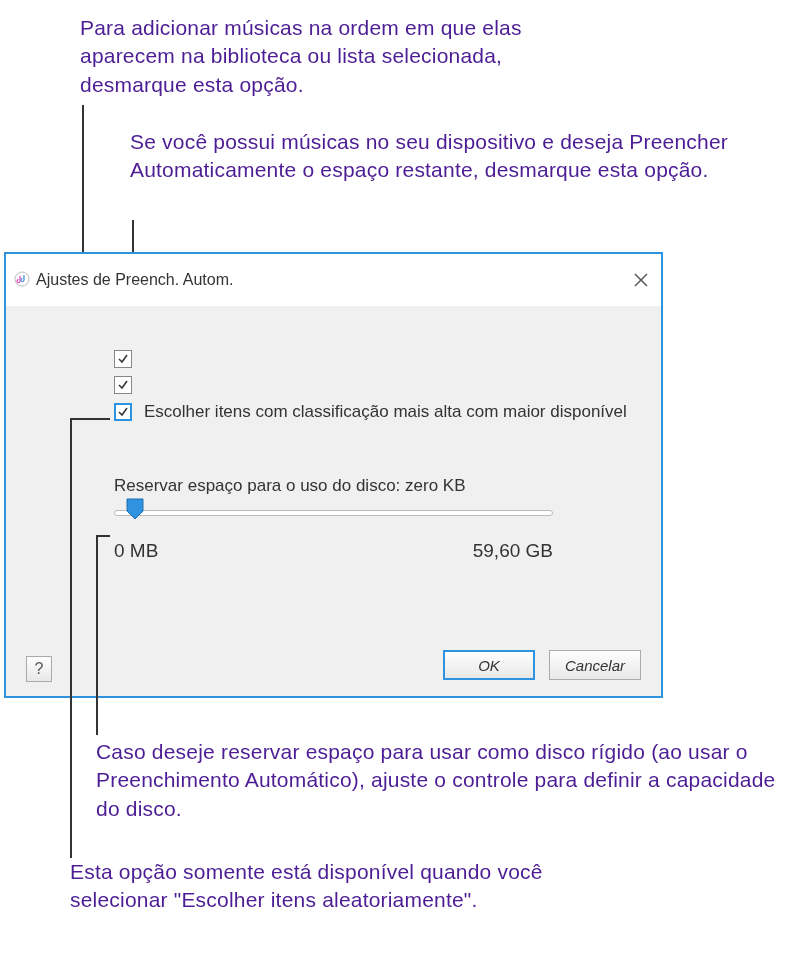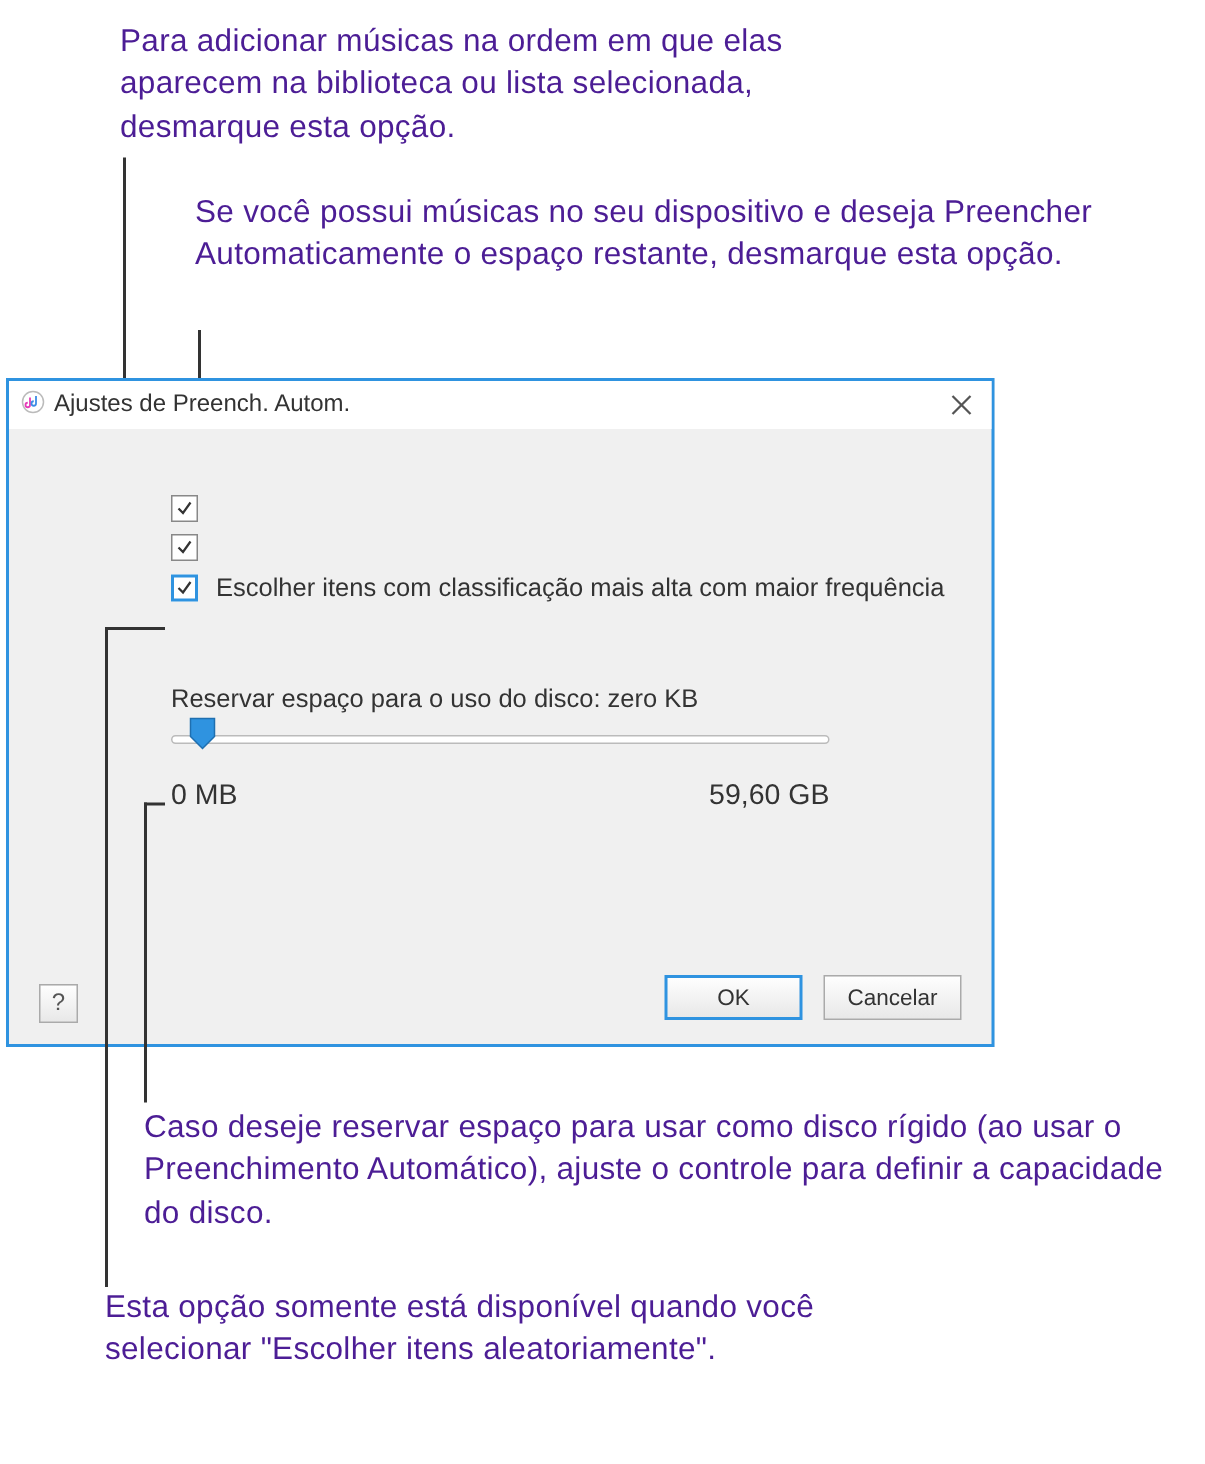--- a/index.html
+++ b/index.html
@@ -28,21 +28,21 @@
   .dialog {
     position: absolute;
     left: 4px;
     top: 252px;
     width: 659px;
     height: 446px;
     border: 2px solid #2f93e0;
     background: #f0f0f0;
   }
   .titlebar {
-    height: 32px;
+    height: 52px;
     background: #fff;
     display: flex;
     align-items: center;
     padding: 0 8px;
     gap: 6px;
     position: relative;
   }
   .titlebar .title-text {
     font-size: 16px;
     color: #333;
@@ -115,20 +115,21 @@
   }
   .buttons {
     position: absolute;
     bottom: 16px;
     left: 0;
     right: 0;
     display: flex;
     justify-content: flex-end;
     padding: 0 20px;
     gap: 14px;
+    font-style: italic;
   }
   .help-btn {
     width: 26px;
     height: 26px;
     border: 1px solid #aaa;
     background: linear-gradient(#fefefe, #e8e8e8);
     font-size: 16px;
     color: #555;
     display: flex;
     align-items: center;
@@ -197,21 +198,21 @@
             <polyline points="2,6 5,9 10,2" fill="none" stroke="#333" stroke-width="1.5"></polyline>
           </svg>
       </div>
     </div>
     <div class="check-row">
       <div class="checkbox blue-border">
         <svg width="12" height="12" viewBox="0 0 12 12">
             <polyline points="2,6 5,9 10,2" fill="none" stroke="#333" stroke-width="1.5"></polyline>
           </svg>
       </div>
-      <span>Escolher itens com classificação mais alta com maior frequência</span>
+      <span>Escolher itens com classificação mais alta com maior disponível</span>
     </div>
 
     <div class="reserve-label">Reservar espaço para o uso do disco: zero KB</div>
 
     <div class="slider-wrap">
       <div class="slider-track"></div>
       <div class="slider-thumb">
         <svg width="18" height="22" viewBox="0 0 18 22">
           <path d="M1 1 H17 V13 L9 21 L1 13 Z" fill="#2f93e0" stroke="#1f6fb0"></path>
         </svg>

